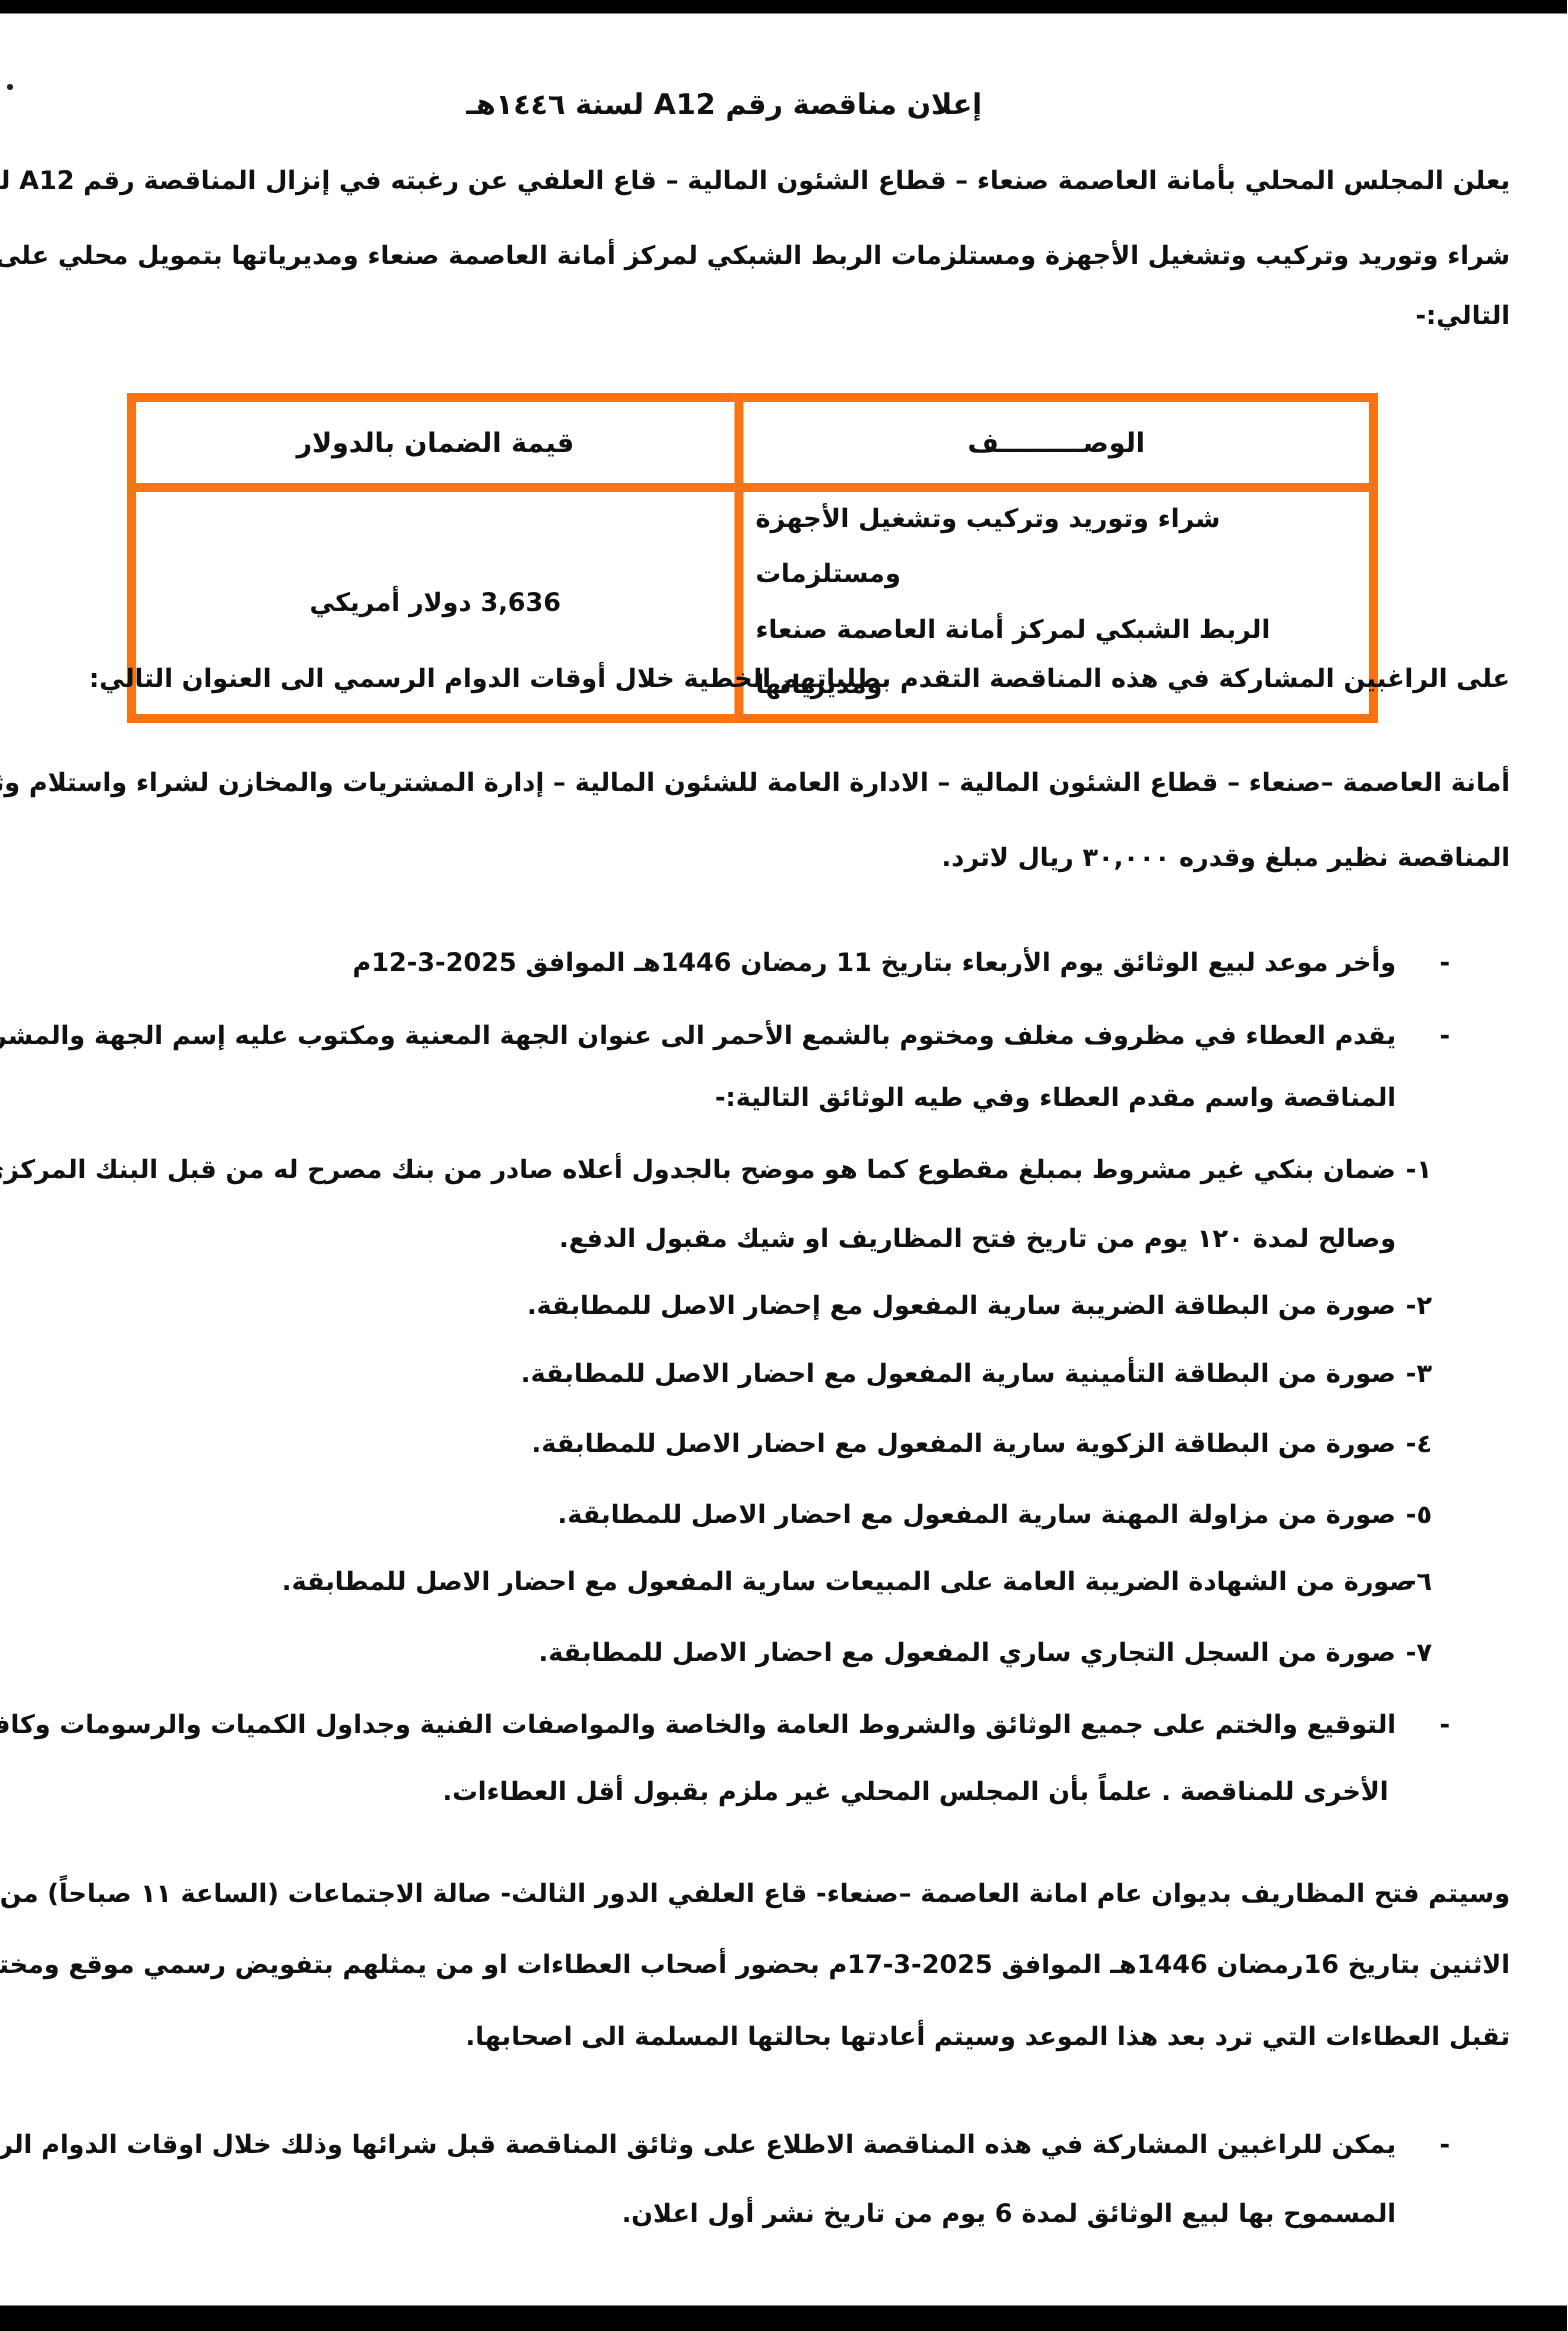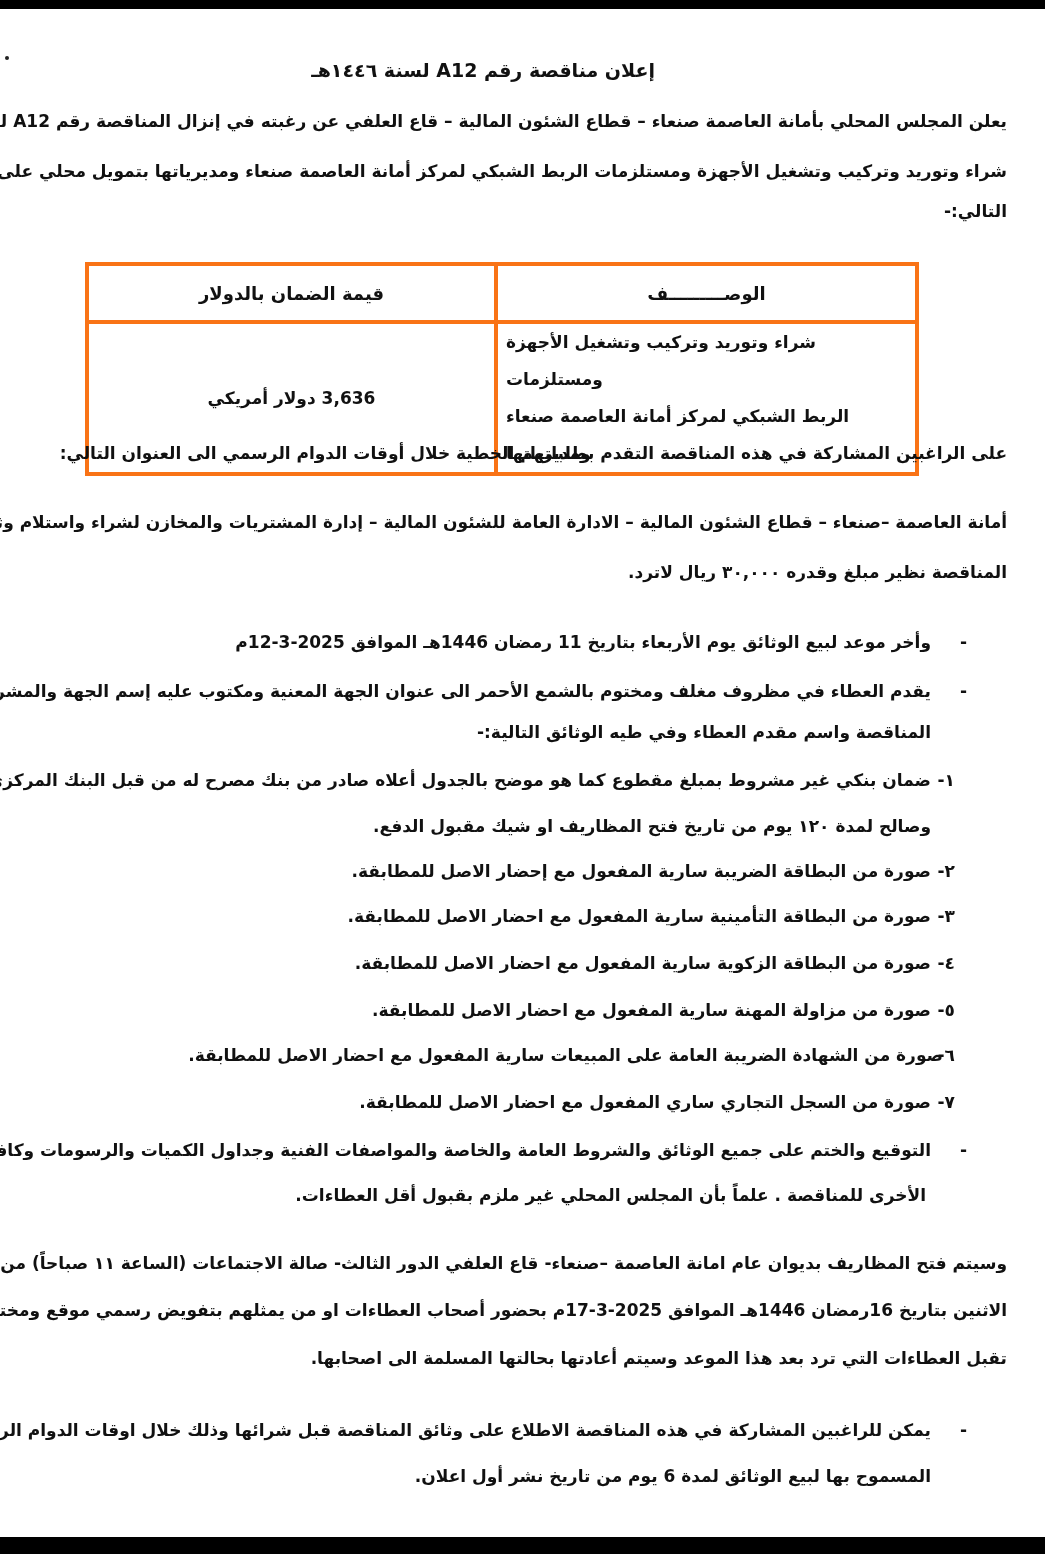--- a/index.html
+++ b/index.html
@@ -17,21 +17,21 @@
 
   .abs { position: absolute; direction: rtl; text-align: center; }
   .txt { font-weight: bold; font-size: 17px; line-height: 20px; white-space: nowrap; }
   .title { font-size: 19px; font-weight: bold; }
 
   table.tender {
     position: absolute; left: 85px; top: 262px; width: 834px; height: 172px;
     border-collapse: collapse; direction: rtl;
     font-weight: bold; font-size: 17px;
   }
-  table.tender th, table.tender td { border: 4px solid #f97316; }
+  table.tender th, table.tender td { border: 6px solid #f97316; }
   table.tender th { height: 52px; font-size: 18px; }
   table.tender th.desc { width: 415px; text-align: center; }
   table.tender td.desc { text-align: left; padding: 0 8px; line-height: 37px; vertical-align: middle; }
   table.tender td.amt { text-align: center; vertical-align: middle; }
 
   .bullet { position: absolute; font-weight: bold; font-size: 17px; }
 </style>
 </head>
 <body>
 

